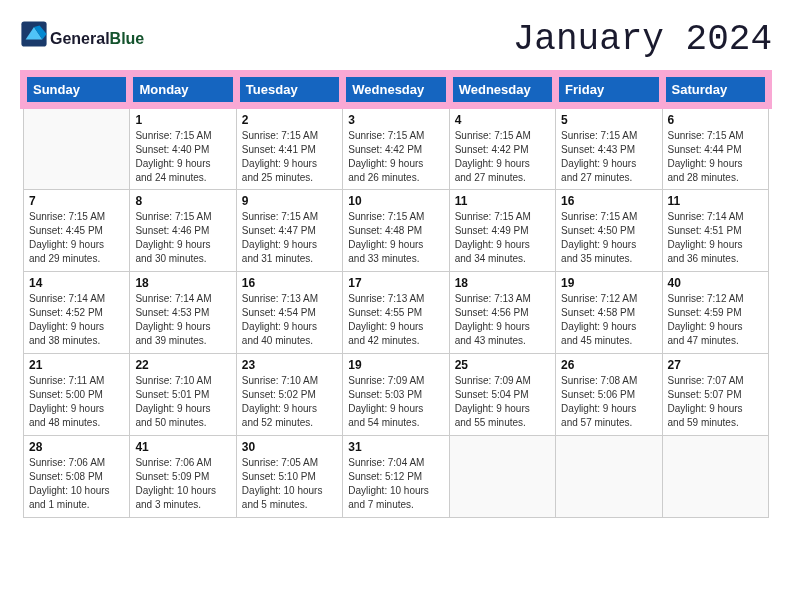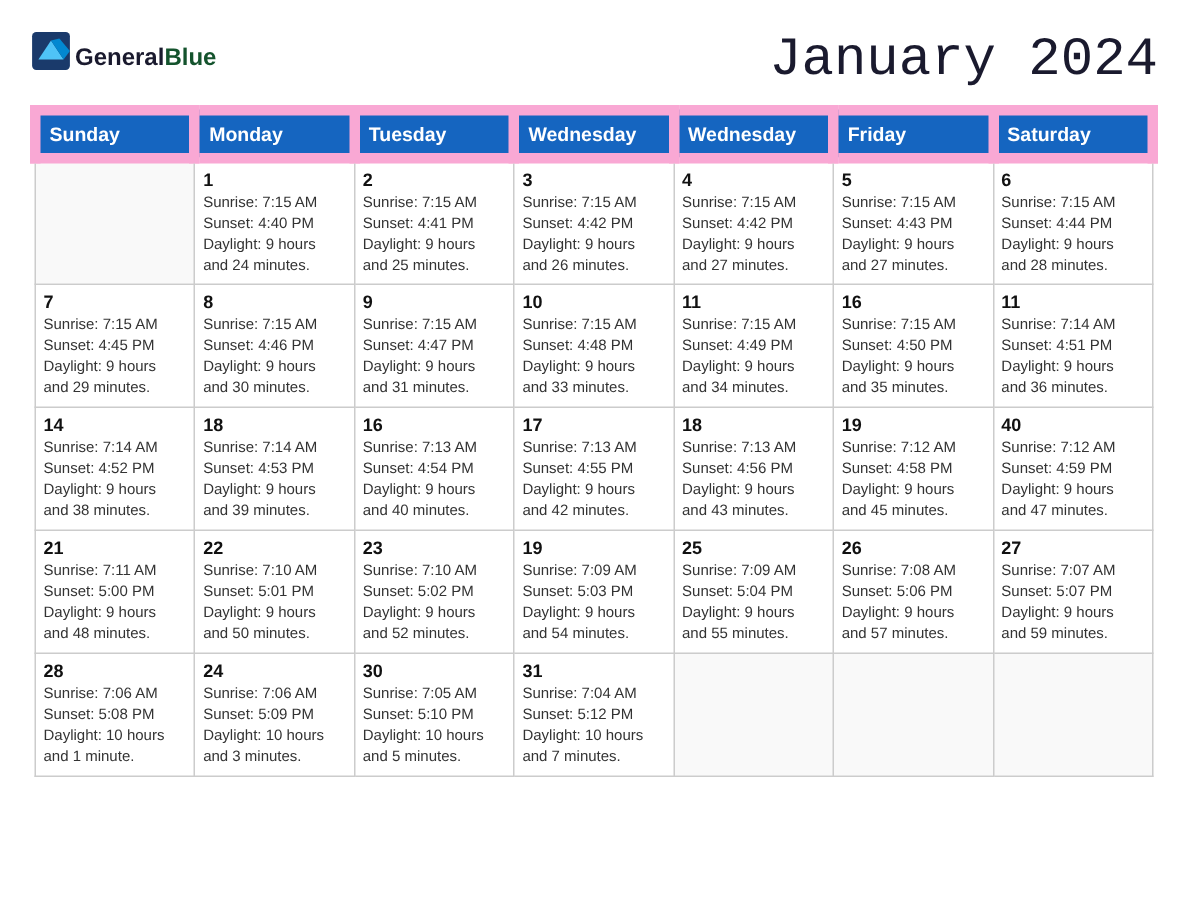--- a/index.html
+++ b/index.html
@@ -246,21 +246,21 @@
             <span class="day-number">27</span>
             <div class="day-info">Sunrise: 7:07 AM<br>Sunset: 5:07 PM<br>Daylight: 9 hours<br>and 59 minutes.</div>
           </td>
         </tr>
         <tr>
           <td class="day-cell">
             <span class="day-number">28</span>
             <div class="day-info">Sunrise: 7:06 AM<br>Sunset: 5:08 PM<br>Daylight: 10 hours<br>and 1 minute.</div>
           </td>
           <td class="day-cell">
-            <span class="day-number">24</span>
+            <span class="day-number">41</span>
             <div class="day-info">Sunrise: 7:06 AM<br>Sunset: 5:09 PM<br>Daylight: 10 hours<br>and 3 minutes.</div>
           </td>
           <td class="day-cell">
             <span class="day-number">30</span>
             <div class="day-info">Sunrise: 7:05 AM<br>Sunset: 5:10 PM<br>Daylight: 10 hours<br>and 5 minutes.</div>
           </td>
           <td class="day-cell">
             <span class="day-number">31</span>
             <div class="day-info">Sunrise: 7:04 AM<br>Sunset: 5:12 PM<br>Daylight: 10 hours<br>and 7 minutes.</div>
           </td>

